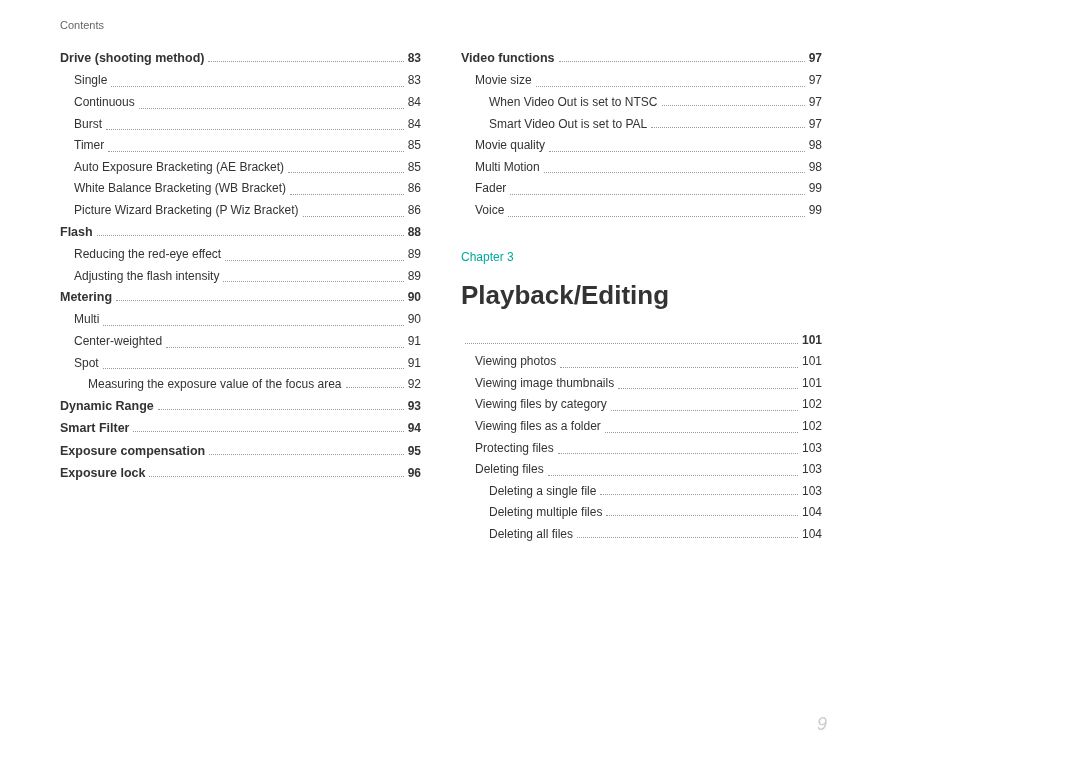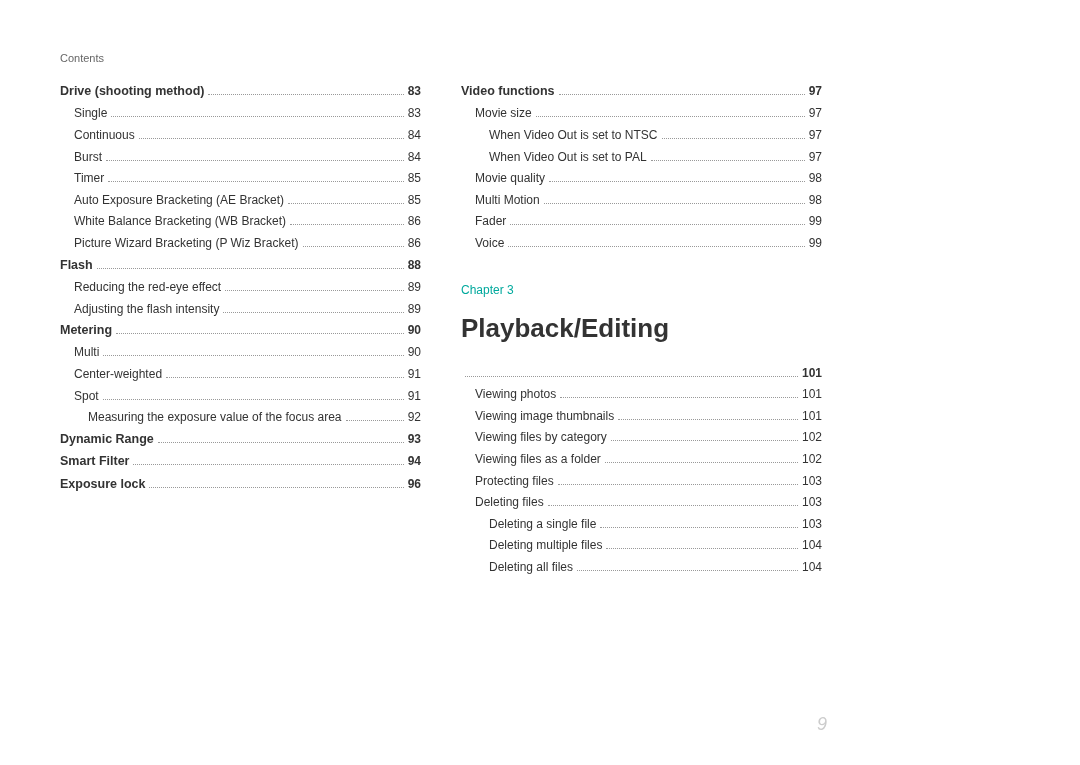--- a/index.html
+++ b/index.html
@@ -9,21 +9,21 @@
       background: #ffffff;
       font-family: 'Arial', sans-serif;
       font-size: 13px;
       color: #333;
       overflow: hidden;
     }
     .page {
       width: 882px;
       height: 765px;
       background: white;
-      padding: 52px 60px 40px 60px;
+      padding: 19px 60px 40px 60px;
       position: relative;
     }
     .contents-label {
       font-size: 11px;
       color: #666;
       margin-bottom: 18px;
     }
     .two-col {
       display: flex;
       gap: 40px;
@@ -38,20 +38,21 @@
       font-size: 12px;
       color: #333;
       line-height: 1.55;
     }
     .toc-entry.bold {
       font-weight: bold;
       font-size: 12.5px;
     }
     .toc-entry.indent1 {
       padding-left: 14px;
+      align-items: flex-end;
     }
     .toc-entry.indent2 {
       padding-left: 28px;
     }
     .toc-label {
       white-space: nowrap;
     }
     .toc-dots {
       flex: 1;
       border-bottom: 1px dotted #999;
@@ -177,20 +178,25 @@
           <span class="toc-label">Dynamic Range</span>
           <span class="toc-dots"></span>
           <span class="toc-page">93</span>
         </div>
         <div class="toc-entry bold">
           <span class="toc-label">Smart Filter</span>
           <span class="toc-dots"></span>
           <span class="toc-page">94</span>
         </div>
         <div class="toc-entry bold">
+          <span class="toc-label">Exposure compensation</span>
+          <span class="toc-dots"></span>
+          <span class="toc-page">95</span>
+        </div>
+        <div class="toc-entry bold">
           <span class="toc-label">Exposure lock</span>
           <span class="toc-dots"></span>
           <span class="toc-page">96</span>
         </div>
       </div>
 
     <div class="col" id="right-col-container">
     <div class="toc-entry bold">
           <span class="toc-label">Video functions</span>
           <span class="toc-dots"></span>
@@ -200,21 +206,21 @@
           <span class="toc-label">Movie size</span>
           <span class="toc-dots"></span>
           <span class="toc-page">97</span>
         </div>
         <div class="toc-entry indent2">
           <span class="toc-label">When Video Out is set to NTSC</span>
           <span class="toc-dots"></span>
           <span class="toc-page">97</span>
         </div>
         <div class="toc-entry indent2">
-          <span class="toc-label">When Video Out is set to PAL</span>
+          <span class="toc-label">Smart Video Out is set to PAL</span>
           <span class="toc-dots"></span>
           <span class="toc-page">97</span>
         </div>
         <div class="toc-entry indent1">
           <span class="toc-label">Movie quality</span>
           <span class="toc-dots"></span>
           <span class="toc-page">98</span>
         </div>
         <div class="toc-entry indent1">
           <span class="toc-label">Multi Motion</span>

